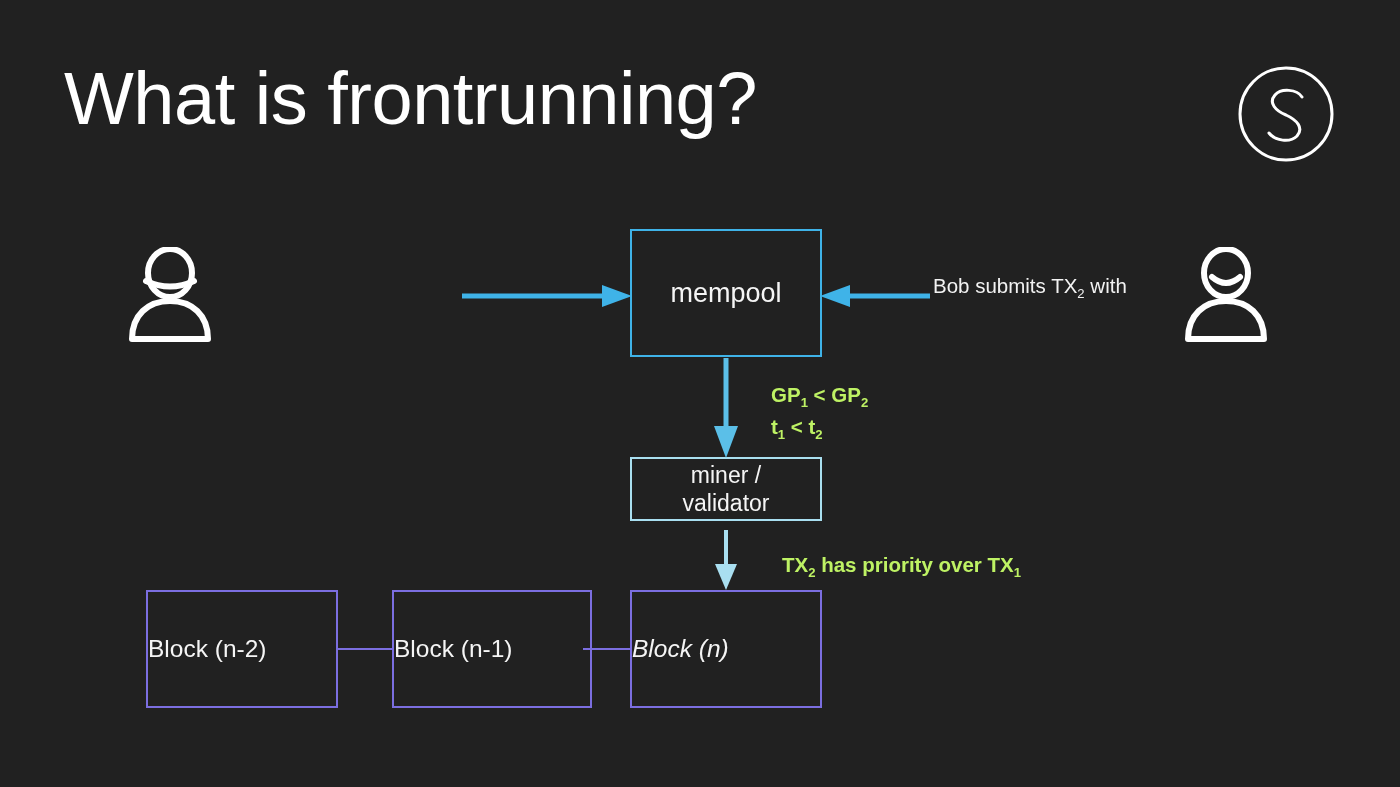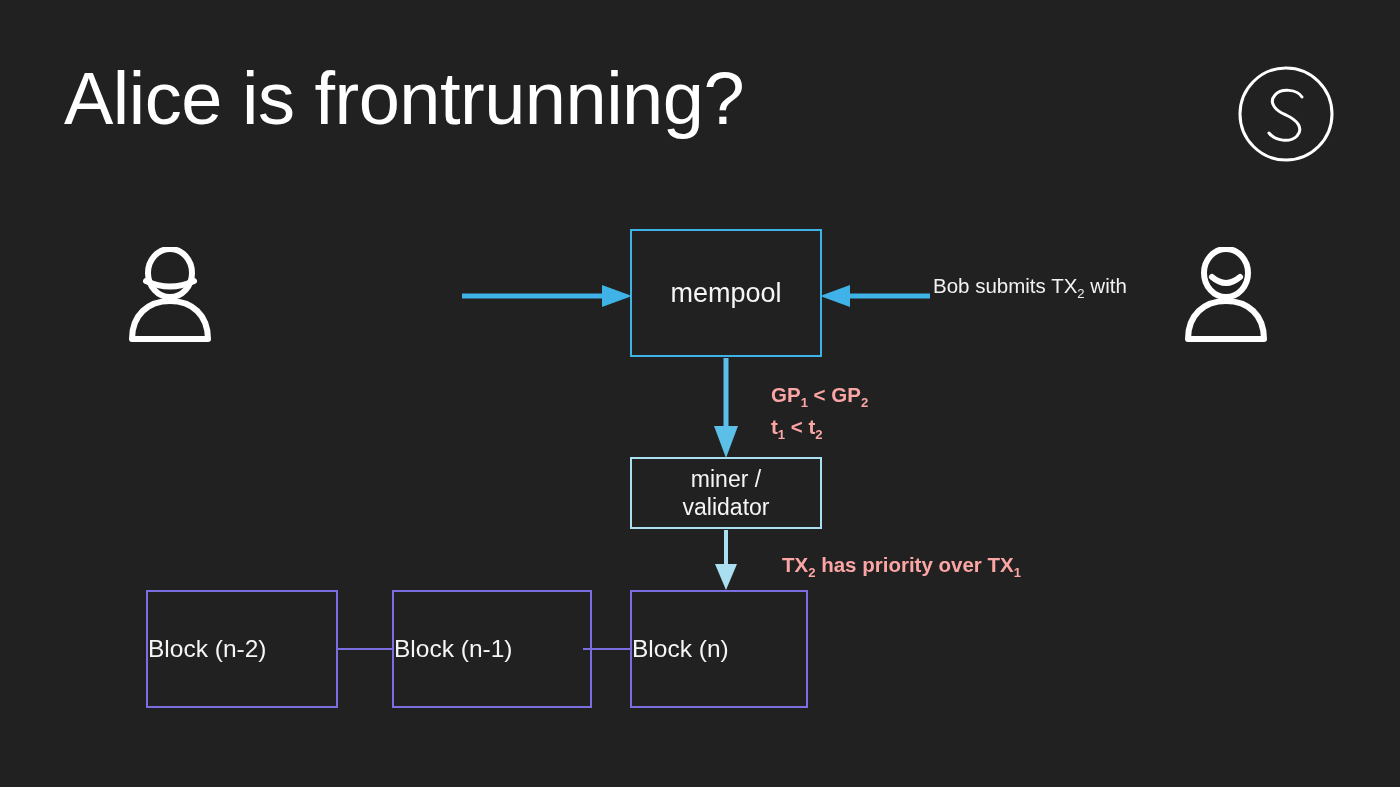--- a/index.html
+++ b/index.html
@@ -87,39 +87,39 @@
     height: 128px;
     border: 2.5px solid #3fb3e8;
     font-size: 27px;
     align-items: center;
   }
 
   #box-miner {
     left: 630px;
     top: 457px;
     width: 192px;
-    height: 72px;
+    height: 64px;
     border: 2px solid #a9dff0;
     font-size: 23px;
     line-height: 28px;
   }
 
   .blockbox {
     position: absolute;
     box-sizing: border-box;
     border: 2px solid #7b6ee0;
     display: flex;
     align-items: center;
     justify-content: flex-start;
     font-size: 24.5px;
     color: #f5f5f5;
   }
   #block-n2 { left: 146px;  top: 590px; width: 192px; height: 118px; }
   #block-n1 { left: 392px;  top: 590px; width: 200px; height: 118px; }
-  #block-n  { left: 630px;  top: 590px; width: 178px; height: 118px; }
+  #block-n  { left: 630px;  top: 590px; width: 192px; height: 118px; font-style: italic; }
 
   
   .block-link {
     position: absolute;
     height: 2px;
     background: #7b6ee0;
     top: 648px;
   }
   #link-1 { left: 337px; width: 56px; }
   #link-2 { left: 583px; width: 48px; }
@@ -133,21 +133,21 @@
   #arrow-bob   { left: 820px; top: 285px; width: 110px; height: 22px; }
   
   #arrow-mempool-miner { left: 710px; top: 358px; width: 32px; height: 100px; }
   
   #arrow-miner-block   { left: 710px; top: 530px; width: 32px; height: 60px; }
 
   
   .annot {
     position: absolute;
     font-weight: bold;
-    color: #fca5a5;
+    color: #bef264;
     white-space: nowrap;
   }
   #annot-gas {
     left: 771px;
     top: 379px;
     font-size: 20.5px;
     line-height: 32px;
   }
   #annot-priority {
     left: 771px;
@@ -155,21 +155,21 @@
     font-size: 20.5px;
     margin-left: 11px;
   }
   .annot .ln { display: block; }
 </style>
 </head>
 <body>
 
 <div id="slide">
 
-  <div id="title">Alice is frontrunning?</div>
+  <div id="title">What is frontrunning?</div>
 
   <div id="logo">
     <svg width="100" height="100" viewBox="0 0 100 100" aria-hidden="true">
       <circle cx="50" cy="50" r="46" fill="none" stroke="#ffffff" stroke-width="3"></circle>
       <path d="M66 33 C61 25, 45 24, 39 31 C32 39, 40 47, 50 51 C61 56, 68 64, 61 72 C54 79, 39 77, 33 69" fill="none" stroke="#ffffff" stroke-width="3" stroke-linecap="round"></path>
     </svg>
   </div>
 
   <div class="person" id="person-alice">
     <svg width="88" height="96" viewBox="0 0 88 96" aria-hidden="true">

